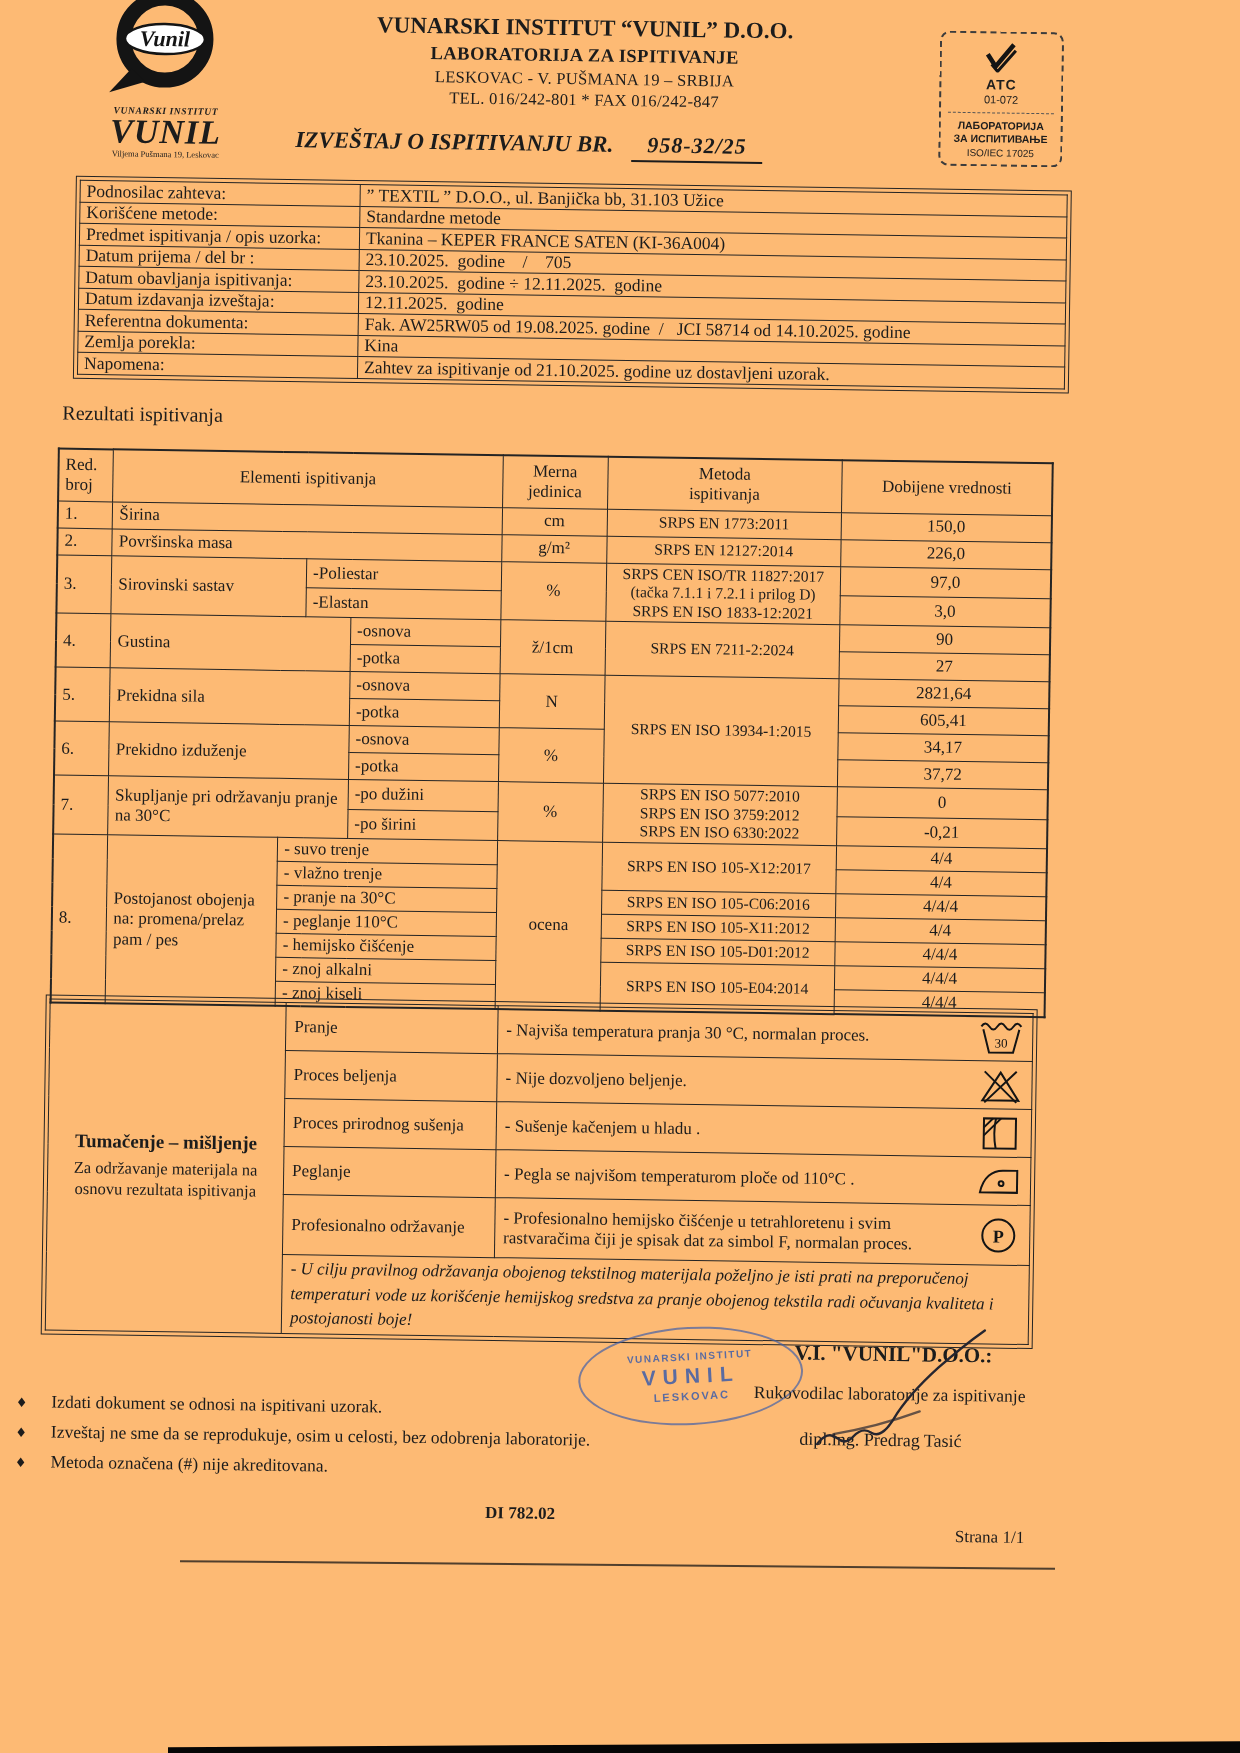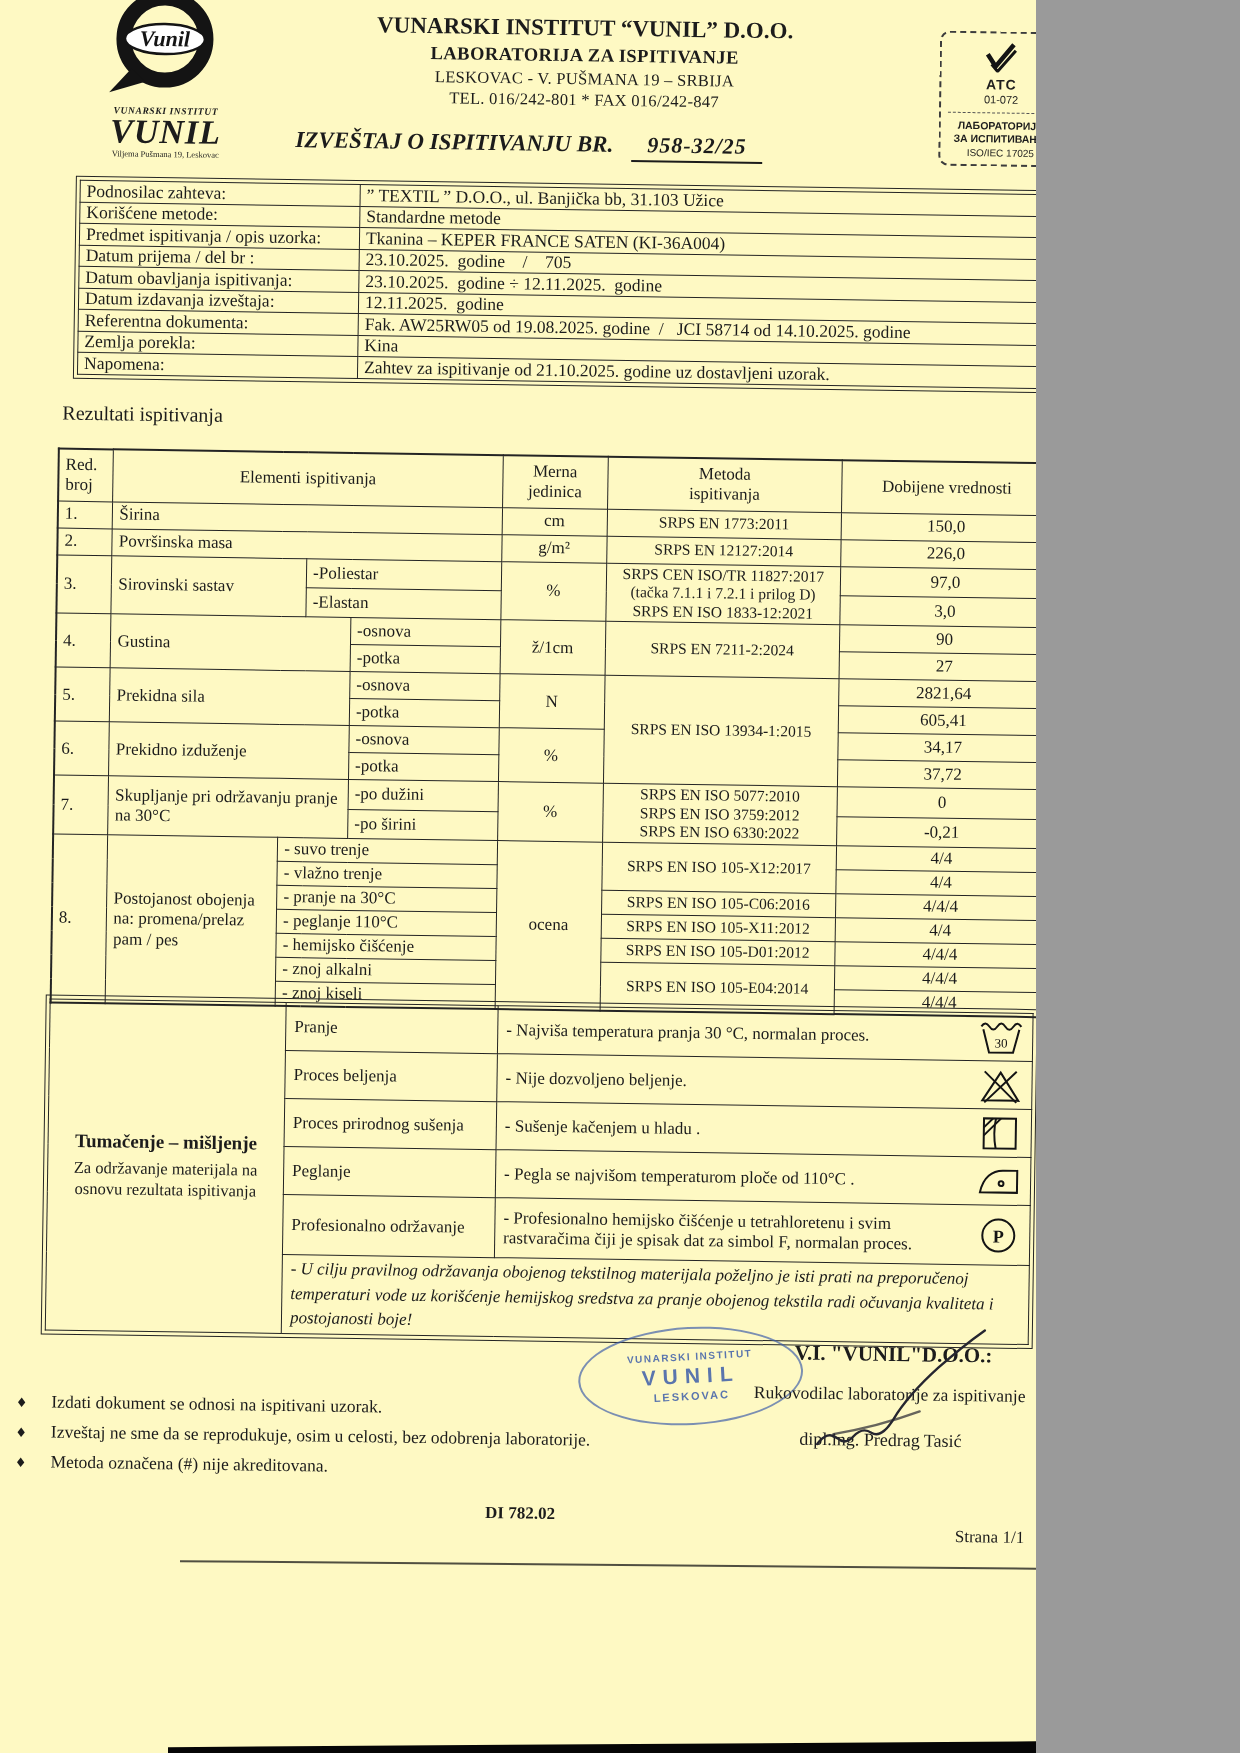--- a/index.html
+++ b/index.html
@@ -1,20 +1,20 @@
 <!DOCTYPE html>
 <html><head>
 <meta charset="utf-8">
 <style>
   * { box-sizing: border-box; }
   html,body { margin:0; padding:0; width:1240px; height:1753px; overflow:hidden; }
   body { background:#9a9a9a; }
   .page {
-    position:relative; width:1036px; height:1753px;
-    background:#fef9c3; color:#1c1c1c;
+    position:relative; width:1240px; height:1753px;
+    background:#fdba74; color:#1c1c1c;
     font-family:"Liberation Serif","DejaVu Serif",serif;
     overflow:hidden;
   }
   .tilt { position:absolute; left:0; top:0; width:1240px; height:1753px;
           transform:rotate(0.85deg); transform-origin:90px 170px; }
   .abs { position:absolute; }
 
   
   .logo-block { left:78px; top:-12px; width:174px; text-align:center; }
   .lg1 { font-size:9.5px; font-weight:bold; font-style:italic; letter-spacing:.6px; margin-top:1px; }

